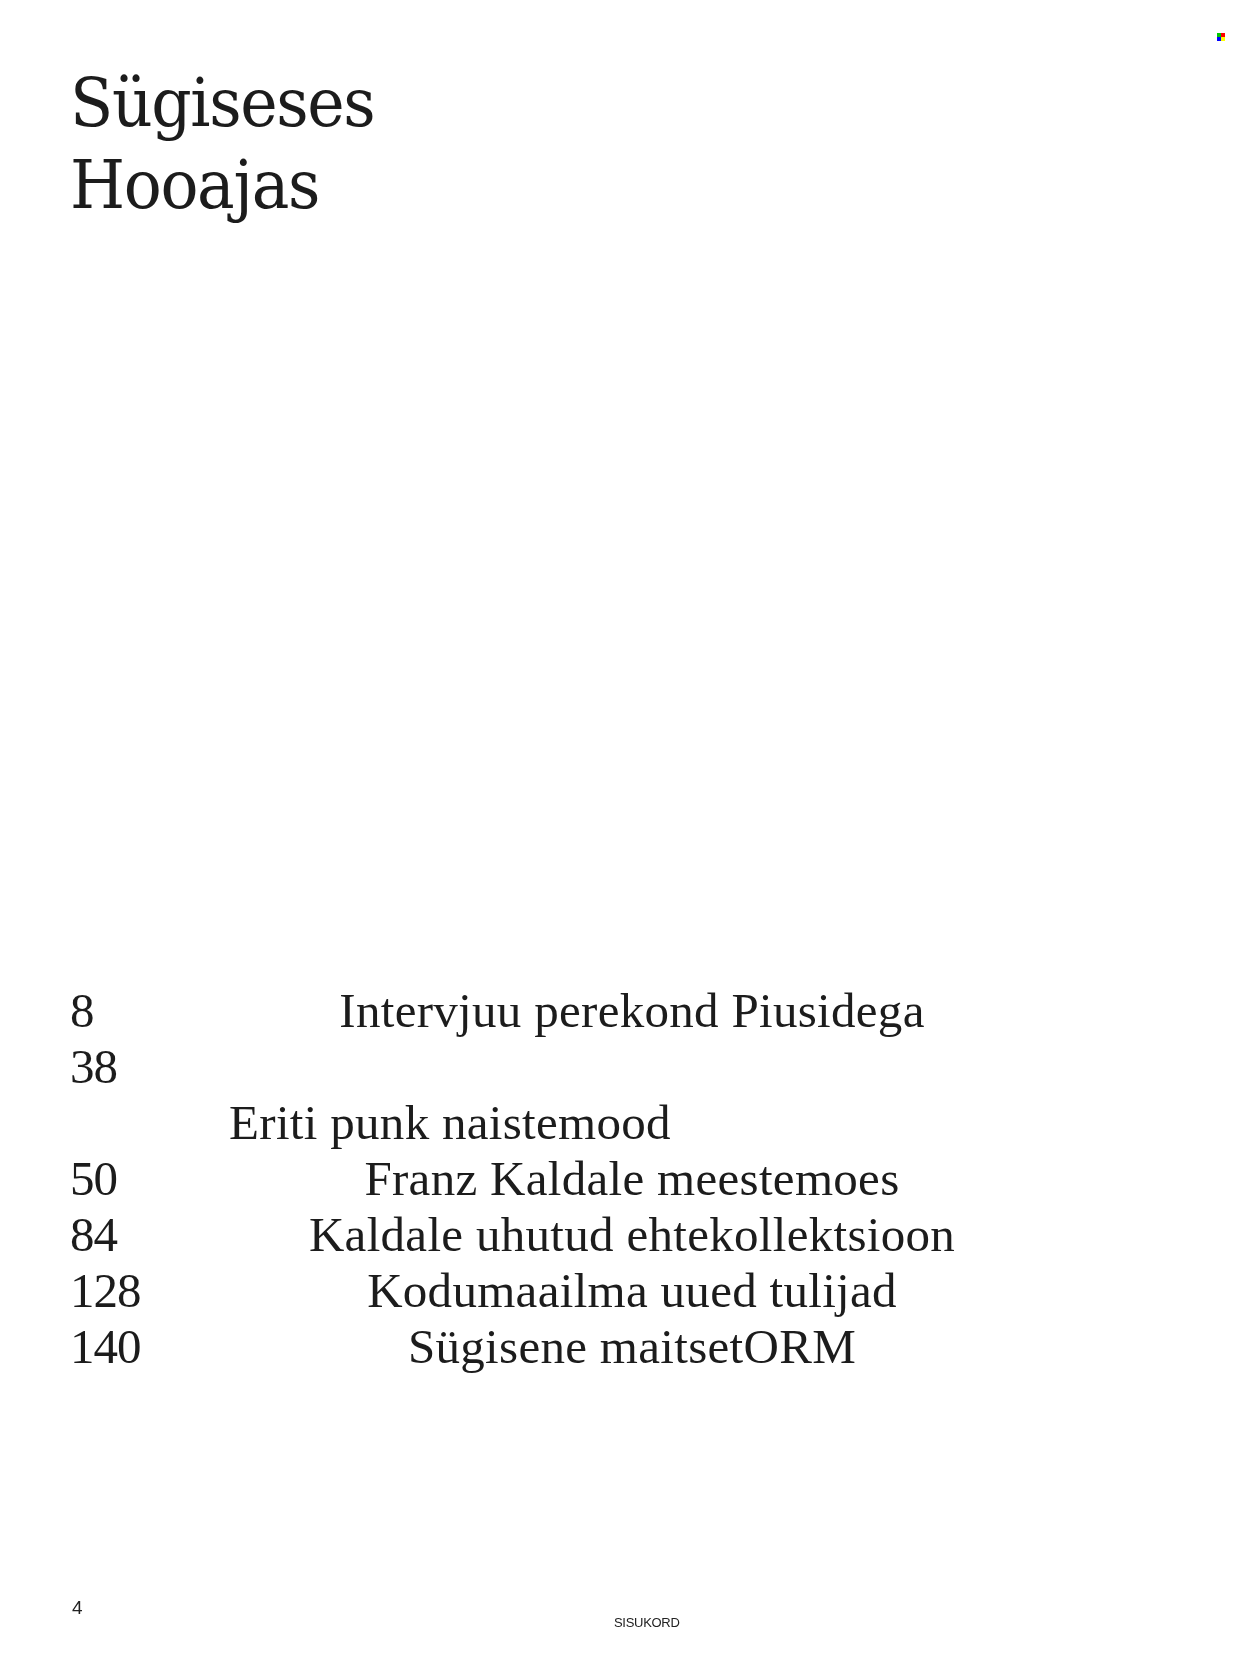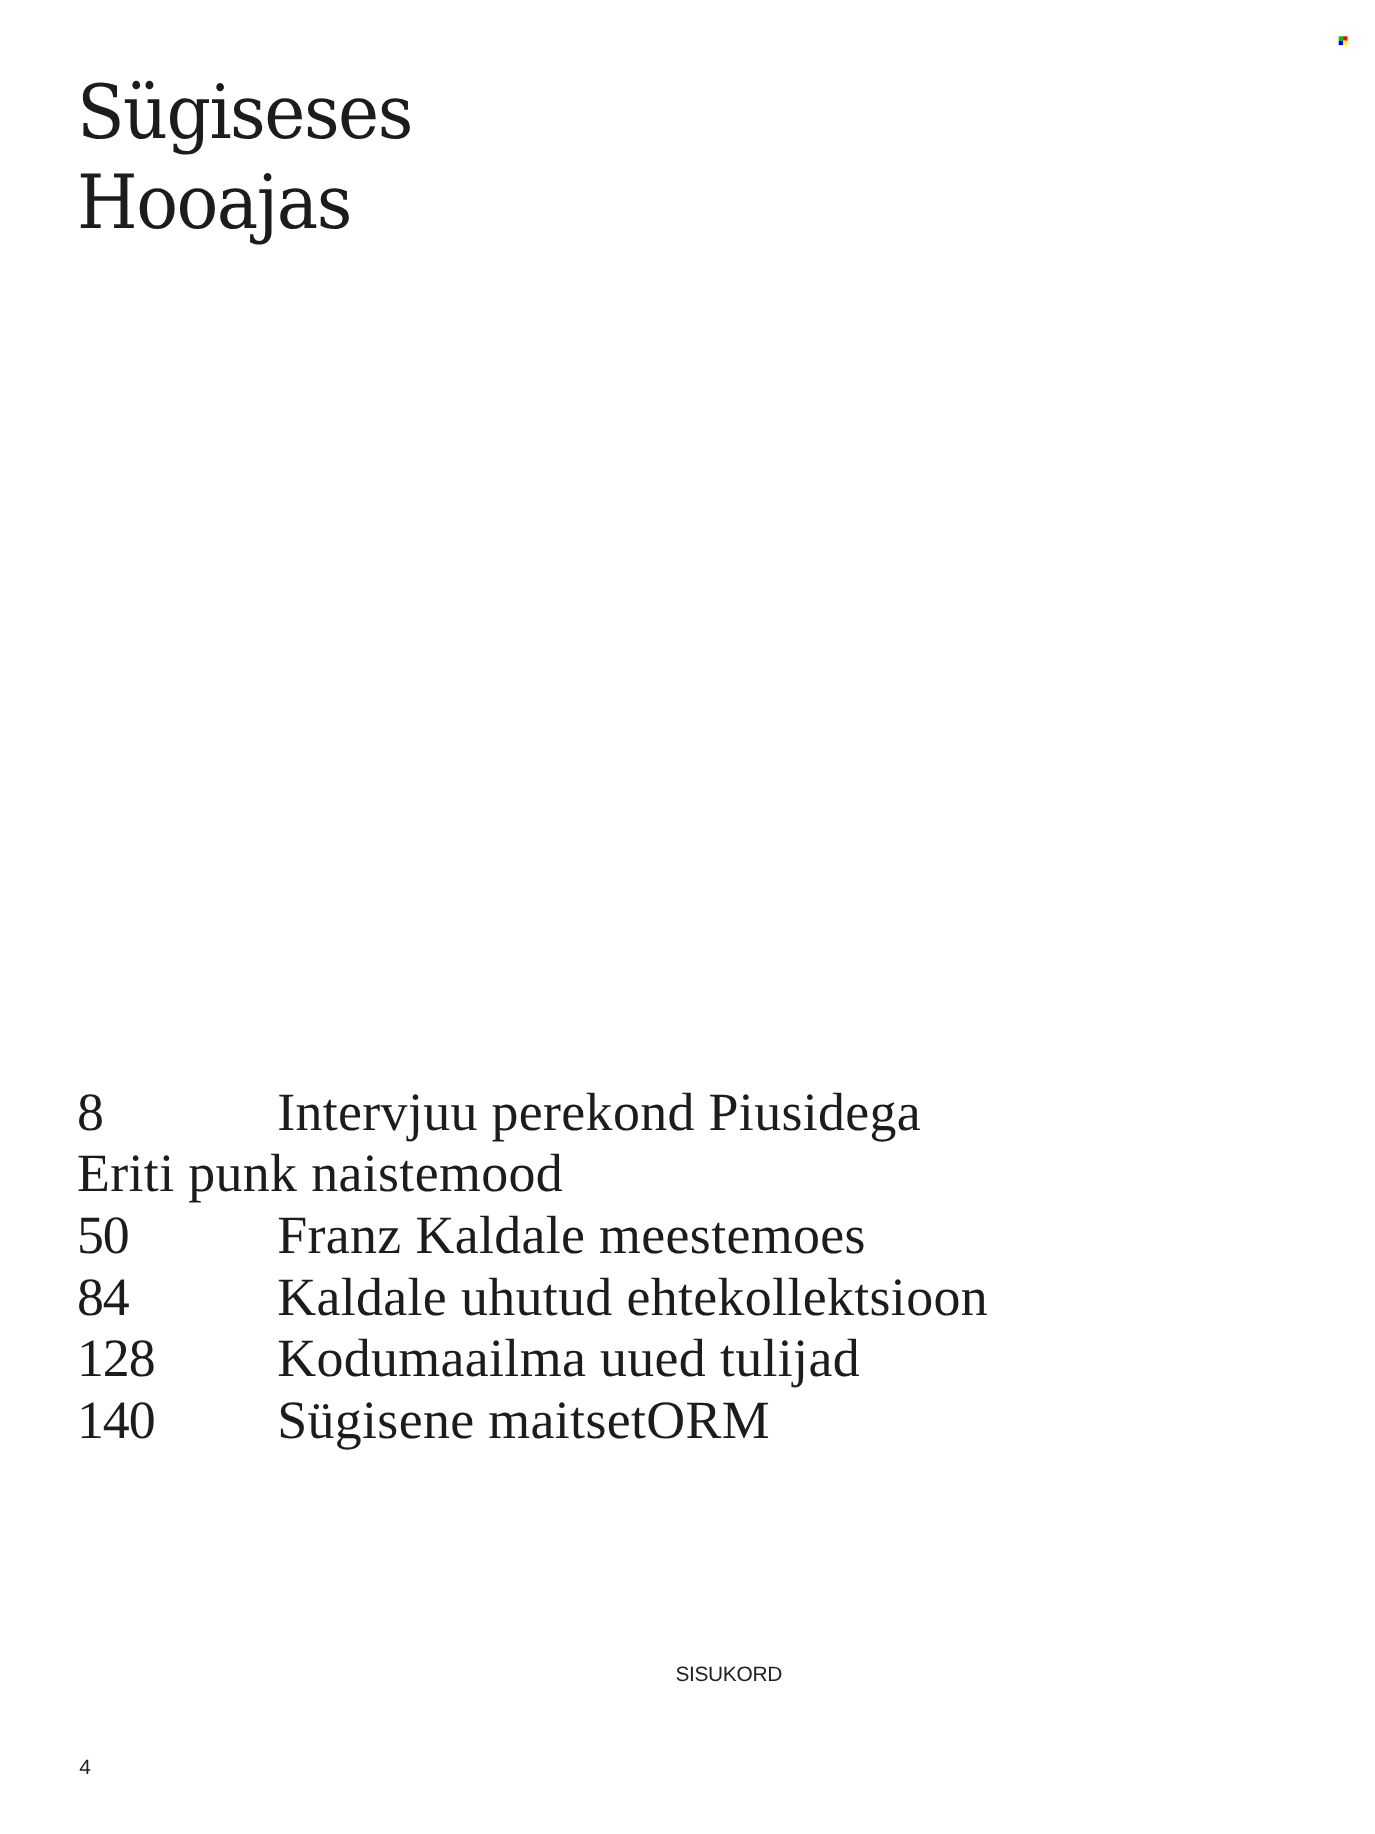--- a/index.html
+++ b/index.html
@@ -57,35 +57,36 @@
       align-items: flex-start;
     }
     .toc-page {
       width: 182px;
       flex: 0 0 182px;
       letter-spacing: -1px;
     }
     .toc-title {
       width: 760px;
       letter-spacing: 0.3px;
+      text-align: center;
     }
     .footer-page {
       position: absolute;
       left: 72px;
       top: 1597px;
       font-family: "Liberation Sans", "DejaVu Sans", sans-serif;
       font-size: 19px;
       color: #222;
     }
     .footer-section {
       position: absolute;
       left: 614px;
-      top: 1512px;
+      top: 1615px;
       font-family: "Liberation Sans", "DejaVu Sans", sans-serif;
-      font-size: 19px;
+      font-size: 13px;
       letter-spacing: -0.3px;
       color: #222;
     }
   </style>
 </head>
 <body>
 
 <div class="corner-mark">
   <span style="background:#00c800"></span>
   <span style="background:#ff0000"></span>
@@ -97,20 +98,21 @@
   <span>Sügiseses</span>
   <span>Hooajas</span>
 </h1>
 
 <ul class="toc">
   <li class="toc-row">
     <span class="toc-page">8</span>
     <span class="toc-title">Intervjuu perekond Piusidega</span>
   </li>
   <li class="toc-row">
+    <span class="toc-page">38</span>
   </li>
   <li class="toc-row">
     <span class="toc-title">Eriti punk naistemood</span>
   </li>
   <li class="toc-row">
     <span class="toc-page">50</span>
     <span class="toc-title">Franz Kaldale meestemoes</span>
   </li>
   <li class="toc-row">
     <span class="toc-page">84</span>

